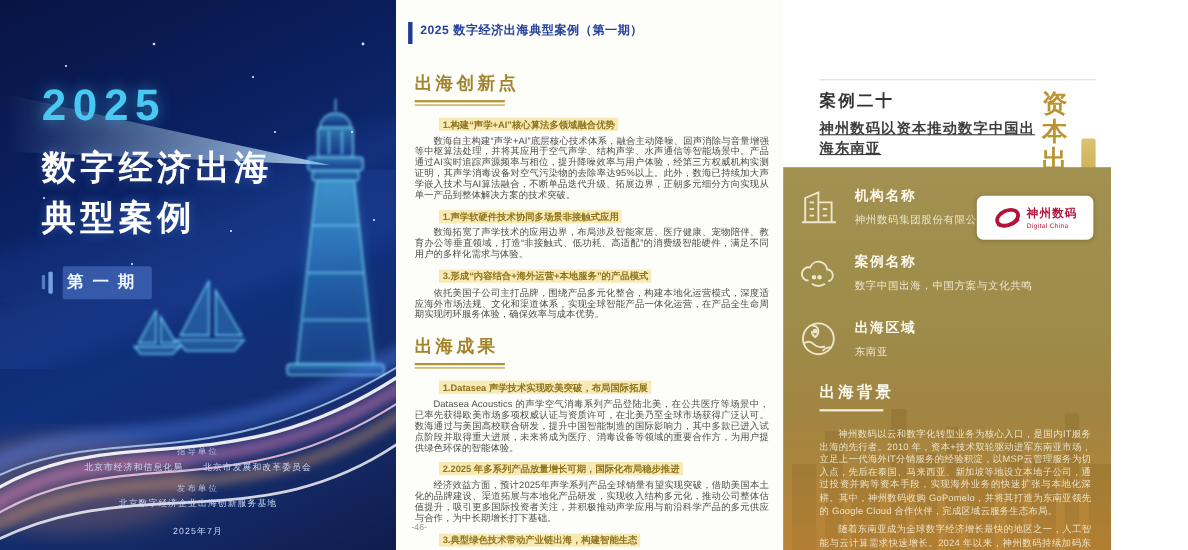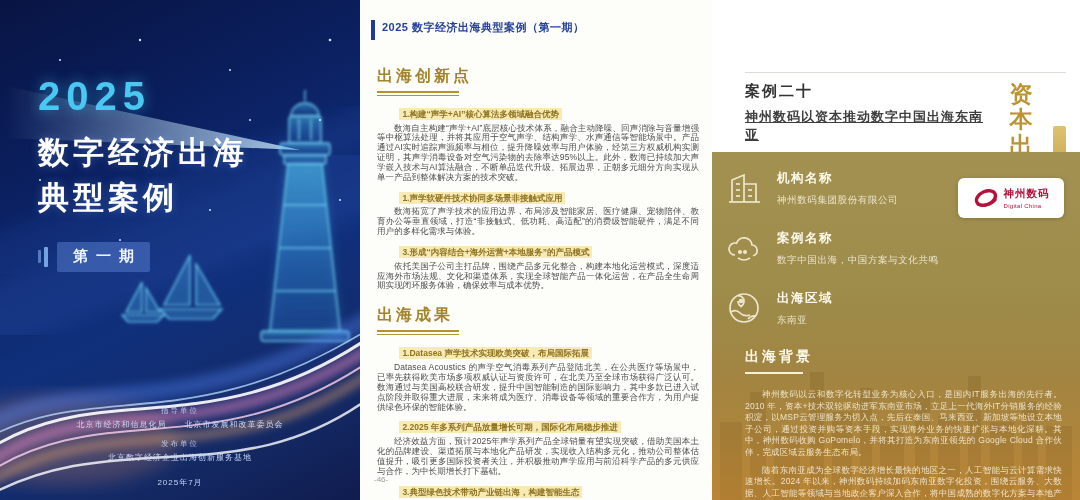--- a/index.html
+++ b/index.html
@@ -24,21 +24,21 @@
     text-shadow:0 0 10px rgba(120,170,255,.35);}
   .cover-t1{margin-top:18px;}
   .cover-t2{margin-top:6px;}
   .issue-row{margin-top:24px;display:flex;align-items:center;}
   .issue-bars{display:flex;align-items:center;margin-right:6px;}
   .issue-bars i{display:block;background:#7fb0f0;margin-right:3px;border-radius:1px;}
   .issue-bars i.b1{width:3px;height:13px;opacity:.6;}
   .issue-bars i.b2{width:4px;height:20px;opacity:.9;}
   .issue-badge{
     background:rgba(92,132,214,.48);color:#eef5ff;font-weight:bold;font-size:15px;
-    letter-spacing:8px;padding:5px 8px 6px 16px;border-radius:2px;
+    letter-spacing:8px;padding:5px 8px 6px 4px;border-radius:2px;
   }
   .cover-footer{position:absolute;left:0;right:0;bottom:12px;text-align:center;z-index:3;color:#c8d8f6;}
   .cf-label{font-size:7.5px;opacity:.85;letter-spacing:2px;}
   .cf-orgs{font-size:8px;margin-top:3px;letter-spacing:1px;}
   .cf-label2{font-size:7.5px;opacity:.85;letter-spacing:2px;margin-top:9px;}
   .cf-org2{font-size:8px;margin-top:3px;letter-spacing:1px;}
   .cf-date{font-size:8px;margin-top:14px;letter-spacing:1px;}
 
   
   .mid{left:360px;width:352px;background:#fdfdfa;}
@@ -53,21 +53,21 @@
     border-top:2px solid #b3922f;border-bottom:1px solid #b3922f;}
   .sec-items{margin-top:7px;}
   .item-sub{margin:4px 0 0 1.4em;}
   .item-sub .hl{background:#f7eab5;color:#8f7420;font-weight:bold;font-size:8.5px;
     padding:1px 3px;line-height:11px;}
   .item-body{font-size:8.5px;line-height:9.9px;color:#4d4d4d;text-align:justify;
     text-indent:2em;margin-top:2.5px;letter-spacing:.1px;}
   .page-num{position:absolute;left:14px;bottom:16px;font-size:8px;color:#9a9a9a;}
 
   
-  .rightpg{left:712px;width:368px;background:#ffffff;}
+  .rightpg{left:712px;width:298px;background:#ffffff;}
   .case-header{
     position:absolute;left:33px;right:14px;top:72px;
     border-top:1px solid #dcdcd6;border-bottom:1px solid #dcdcd6;
     padding:9px 0 11px;display:flex;justify-content:space-between;align-items:flex-start;
   }
   .case-number{font-size:15px;font-weight:bold;color:#333333;letter-spacing:2px;}
   .case-title{font-size:13px;font-weight:bold;color:#3e3e3e;margin-top:7px;letter-spacing:1px;text-decoration:underline;}
   .badge-wrap{display:flex;align-items:flex-end;}
   .badge-chars{color:#bb9330;font-weight:bold;font-size:23px;line-height:1.1;
     letter-spacing:4px;text-align:center;margin-right:3px;}

